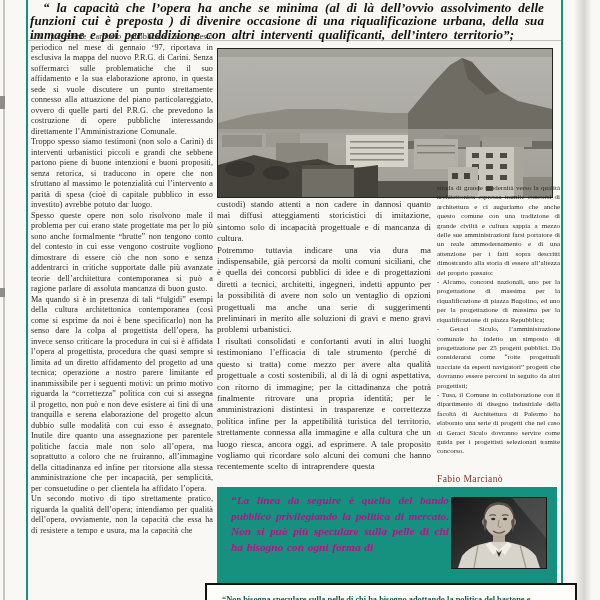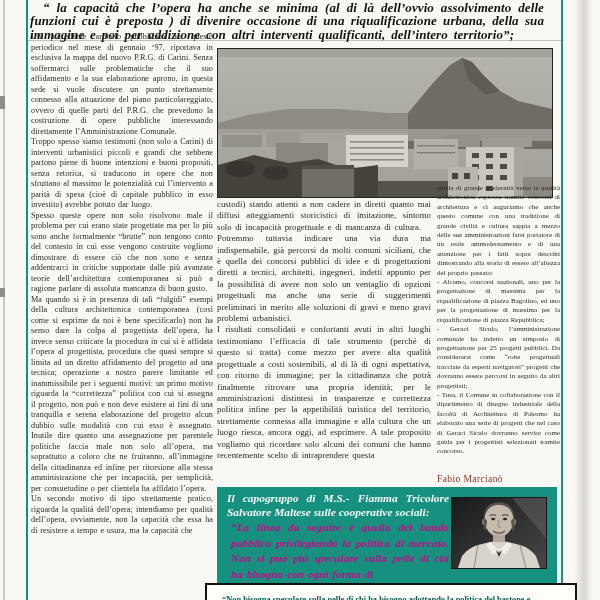--- a/index.html
+++ b/index.html
@@ -117,36 +117,35 @@
       <rect x="84" y="116" width="52" height="32" fill="#716e66"></rect>
       <rect x="84" y="116" width="52" height="4" fill="#504d46"></rect>
       <rect x="160" y="132" width="80" height="16" fill="#55524b"></rect>
       <rect x="230" y="118" width="30" height="30" fill="#b9b6ae"></rect>
       <rect x="234" y="124" width="6" height="6" fill="#46433d"></rect>
         <rect x="246" y="124" width="6" height="6" fill="#46433d"></rect>
     </svg>
   </div>
 
   <div class="col" id="col-mid">
-    <p>custodi) stando attenti a non cadere in diretti quanto mai diffusi atteggiamenti storicistici di imitazione, sintomo solo di incapacità progettuale e di mancanza di cultura.</p>
+    <p>custodi) stando attenti a non cadere in dannosi quanto mai diffusi atteggiamenti storicistici di imitazione, sintomo solo di incapacità progettuale e di mancanza di cultura.</p>
     <p>Potremmo tuttavia indicare una via dura ma indispensabile, già percorsi da molti comuni siciliani, che è quella dei concorsi pubblici di idee e di progettazioni diretti a tecnici, architetti, ingegneri, indetti appunto per la possibilità di avere non solo un ventaglio di opzioni progettuali ma anche una serie di suggerimenti preliminari in merito alle soluzioni di gravi e meno gravi problemi urbanistici.</p>
     <p>I risultati consolidati e confortanti avuti in altri luoghi testimoniano l’efficacia di tale strumento (perché di questo si tratta) come mezzo per avere alta qualità progettuale a costi sostenibili, al di là di ogni aspettativa, con ritorno di immagine; per la cittadinanza che potrà finalmente ritrovare una propria identità; per le amministrazioni distintesi in trasparenze e correttezza politica infine per la appetibilità turistica del territorio, strettamente connessa alla immagine e alla cultura che un luogo riesca, ancora oggi, ad esprimere. A tale proposito vogliamo qui ricordare solo alcuni dei comuni che hanno recentemente scelto di intraprendere questa</p>
   </div>
 
   <div class="col" id="col-right">
     <p>strada di grande modernità verso la qualità architettonica espressa tramite concorsi di architettura e ci auguriamo che anche questo comune con una tradizione di grande civiltà e cultura sappia a mezzo delle sue amministrazioni farsi portatore di un reale ammodernamento e di una attenzione per i fatti sopra descritti dimostrando alla storia di essere all’altezza del proprio passato:</p>
     <p>- Alcamo, concorsi nazionali, uno per la progettazione di massima per la riqualificazione di piazza Bagolino, ed uno per la progettazione di massima per la riqualificazione di piazza Repubblica;</p>
     <p>- Geraci Siculo, l’amministrazione comunale ha indetto un simposio di progettazione per 25 progetti pubblici. Da considerarsi come “rotte progettuali tracciate da esperti navigatori” progetti che dovranno essere percorsi in seguito da altri progettisti;</p>
     <p>- Tusa, il Comune in collaborazione con il dipartimento di disegno industriale della facoltà di Architettura di Palermo ha elaborato una serie di progetti che nel caso di Geraci Siculo dovranno servire come guida per i progettisti selezionati tramite concorso.</p>
   </div>
   <div class="signature">Fabio Marcianò</div>
 
   <div class="teal-box">
     <div class="teal-text">
-      <p class="teal-heading">Il capogruppo di M.S.- Fiamma Tricolore Salvatore Maltese sulle cooperative sociali:</p>
       <p class="teal-quote">“La linea da seguire è quella del bando pubblico privilegiando la politica di mercato. Non si può più speculare sulla pelle di chi ha bisogno con ogni forma di</p>
     </div>
   </div>
 
   <div class="portrait">
     <svg viewBox="0 0 94 70" preserveAspectRatio="none">
       <defs>
         <linearGradient id="pbg" x1="0" y1="0" x2="1" y2="1">
           <stop offset="0" stop-color="#1a1a1a"></stop>
             <stop offset="1" stop-color="#474747"></stop>

